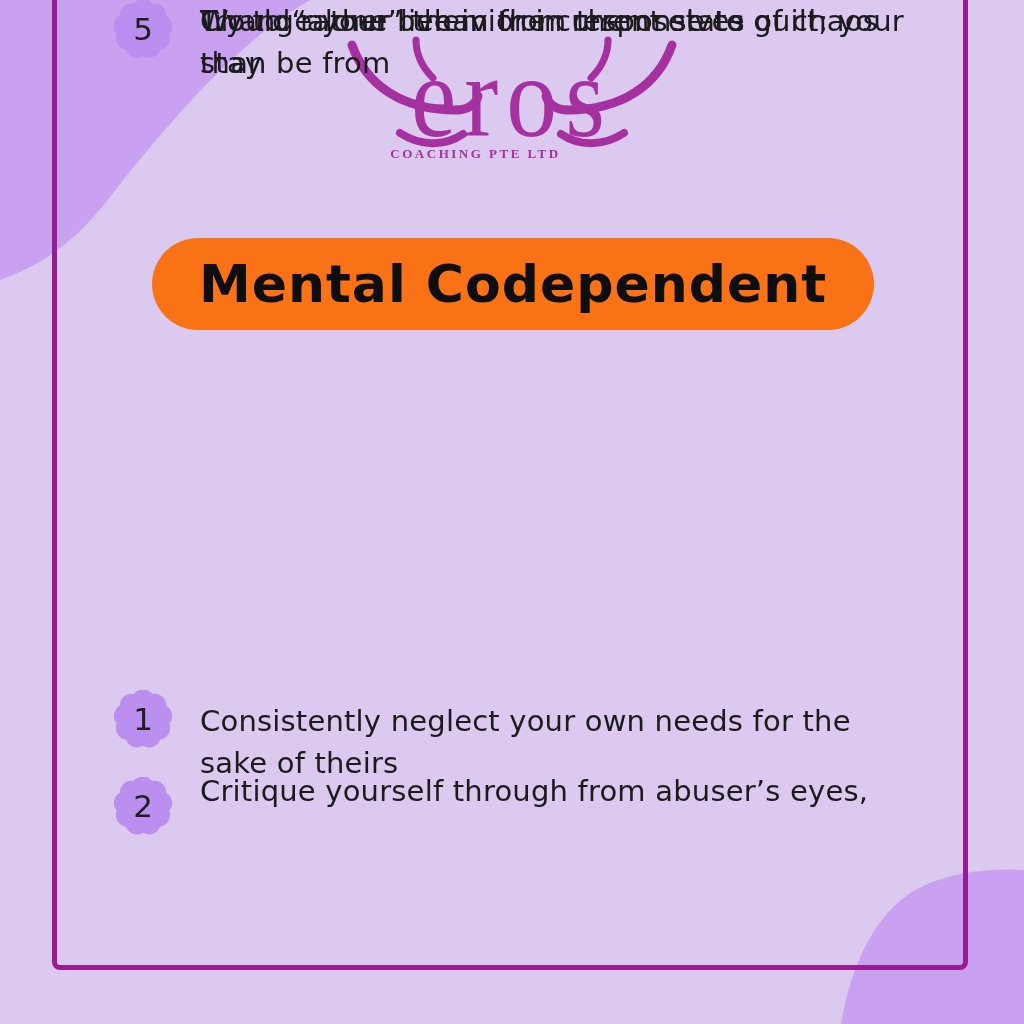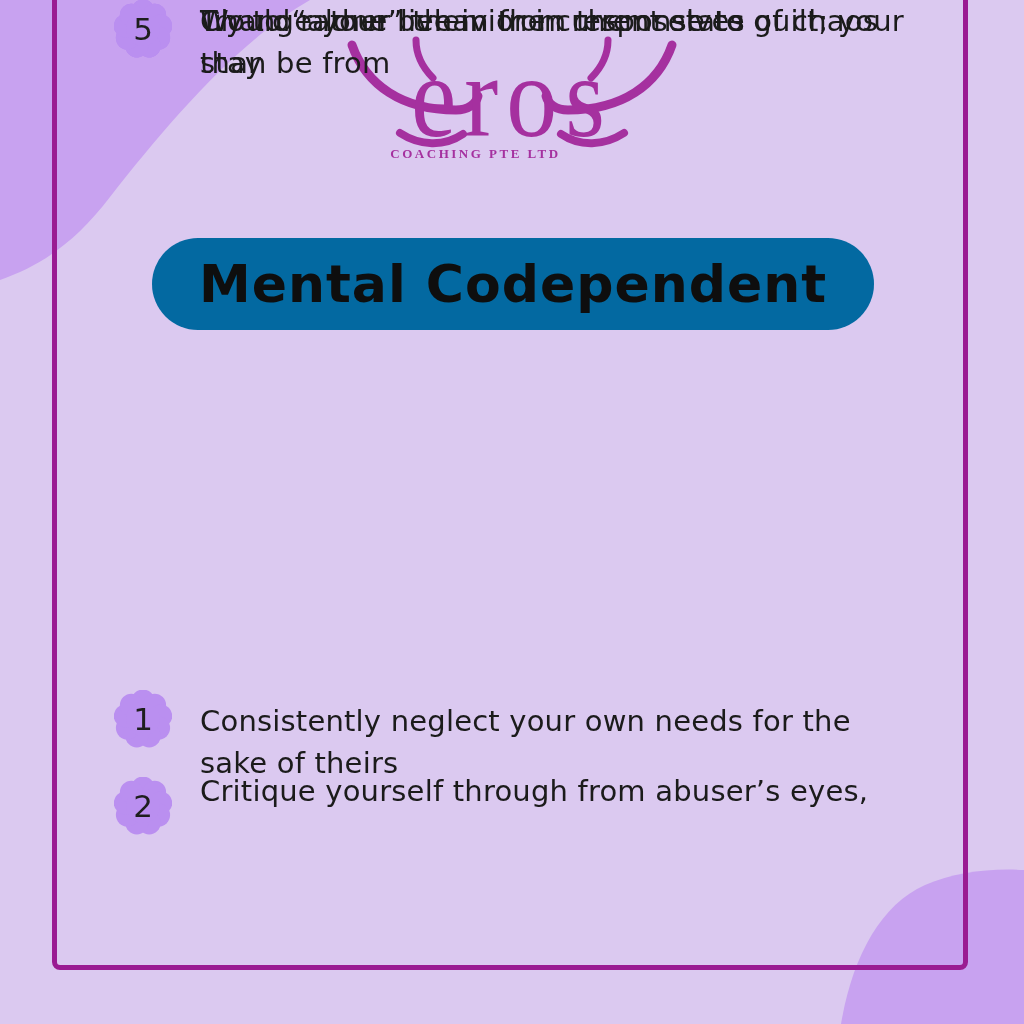--- a/index.html
+++ b/index.html
@@ -24,21 +24,21 @@
     transform:scaleY(1.15);transform-origin:center top;
   }
   .tagline{
     position:absolute;left:0;top:146px;width:951px;text-align:center;
     font-family:"Liberation Serif","DejaVu Serif",serif;
     font-size:13px;letter-spacing:2.5px;color:#a5309f;font-weight:bold;
   }
   
   .title-pill{
     position:absolute;left:152px;top:238px;width:722px;height:92px;
-    background:#0369a1;border-radius:46px;
+    background:#f97316;border-radius:46px;
     display:flex;align-items:center;justify-content:center;
   }
   .title-text{
     font-size:52px;font-weight:bold;color:#0e0e0e;letter-spacing:1px;
     font-family:"DejaVu Sans",sans-serif;white-space:nowrap;
   }
   
   .item{position:absolute;left:114px;width:850px;display:flex;align-items:flex-start;}
   .item:nth-of-type(1){top:384px;}
   .item:nth-of-type(2){top:469px;}

